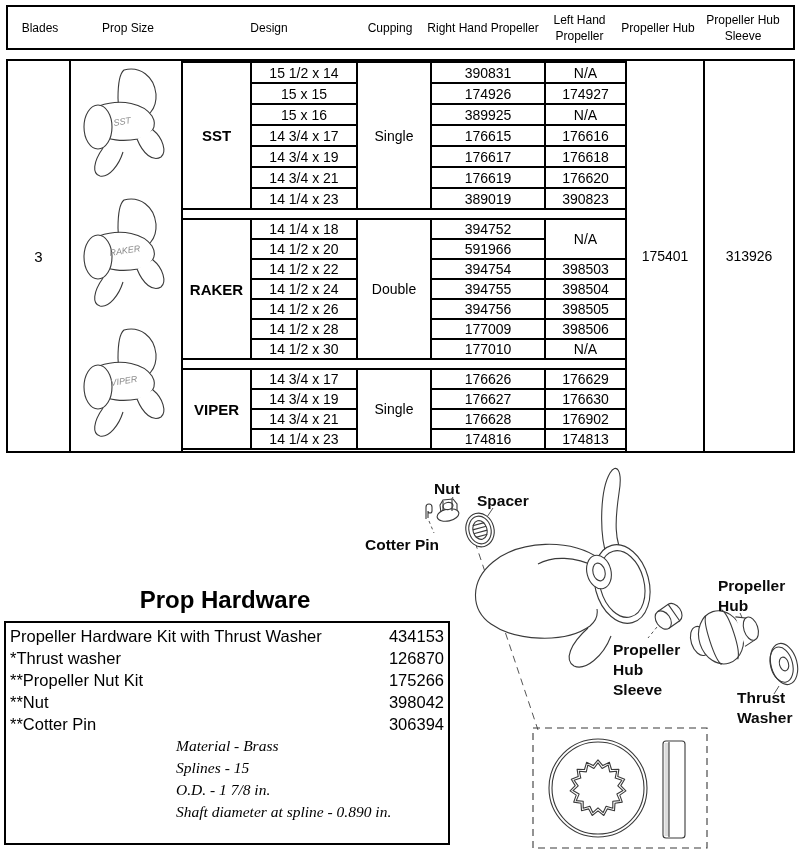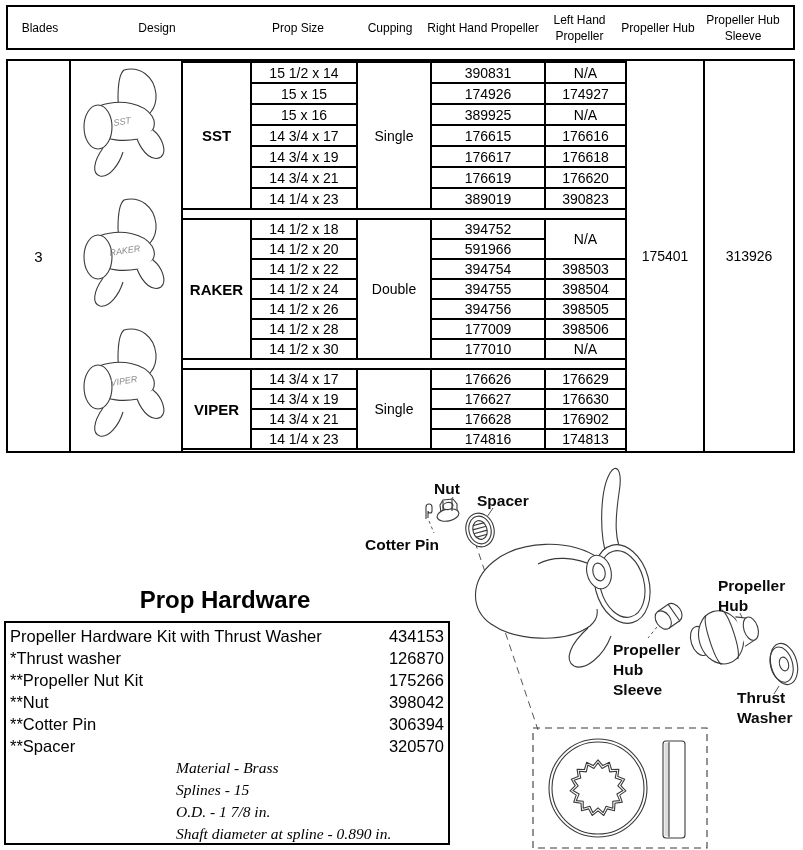--- a/index.html
+++ b/index.html
@@ -53,22 +53,22 @@
   .mini-prop{display:block;}
   .logo-text{font-style:italic;font-size:9px;fill:#8a8a8a;font-family:"Liberation Sans",sans-serif;}
 </style>
 </head>
 <body>
 
 <div id="page">
 
   <div id="header-box">
     <div class="hcell" style="width:64px">Blades</div>
+    <div class="hcell" style="width:112px">Prop Size</div>
     <div class="hcell" style="width:170px">Design</div>
-    <div class="hcell" style="width:112px">Prop Size</div>
     <div class="hcell" style="width:72px">Cupping</div>
     <div class="hcell" style="width:114px">Right Hand Propeller</div>
     <div class="hcell" style="width:79px">Left Hand Propeller</div>
     <div class="hcell" style="width:78px">Propeller Hub</div>
     <div class="hcell" style="width:92px">Propeller Hub Sleeve</div>
   </div>
 
   <div id="main-table">
     <div id="blades-cell" class="vcell" style="font-size:15px">3</div>
 
@@ -160,21 +160,21 @@
           <colgroup>
             <col style="width: 68px;">
             <col style="width: 106px;">
             <col style="width: 74px;">
             <col style="width: 114px;">
             <col style="width: 80px;">
           </colgroup>
           <tbody>
             <tr>
               <td class="c-label" rowspan="7">RAKER</td>
-              <td>14 1/2 x 18</td>
+              <td>14 1/4 x 18</td>
               <td rowspan="7">Double</td>
               <td>394752</td>
               <td rowspan="2">N/A</td>
             </tr>
             <tr>
               <td>14 1/2 x 20</td>
               <td>591966</td>
             </tr>
             <tr>
               <td>14 1/2 x 22</td>
@@ -259,24 +259,20 @@
           <span class="hw-part">175266</span>
         </div>
         <div class="hw-row">
           <span class="hw-name">**Nut</span>
           <span class="hw-part">398042</span>
         </div>
         <div class="hw-row">
           <span class="hw-name">**Cotter Pin</span>
           <span class="hw-part">306394</span>
         </div>
-        <div class="hw-row">
-          <span class="hw-name">**Spacer</span>
-          <span class="hw-part">320570</span>
-        </div>
       </div>
     <div id="hw-notes">
       <div>Material - Brass</div>
       <div>Splines - 15</div>
       <div>O.D. - 1 7/8 in.</div>
       <div>Shaft diameter at spline - 0.890 in.</div>
     </div>
   </div>
 
   <svg id="diagram" width="443" height="390" viewBox="0 0 443 390">

